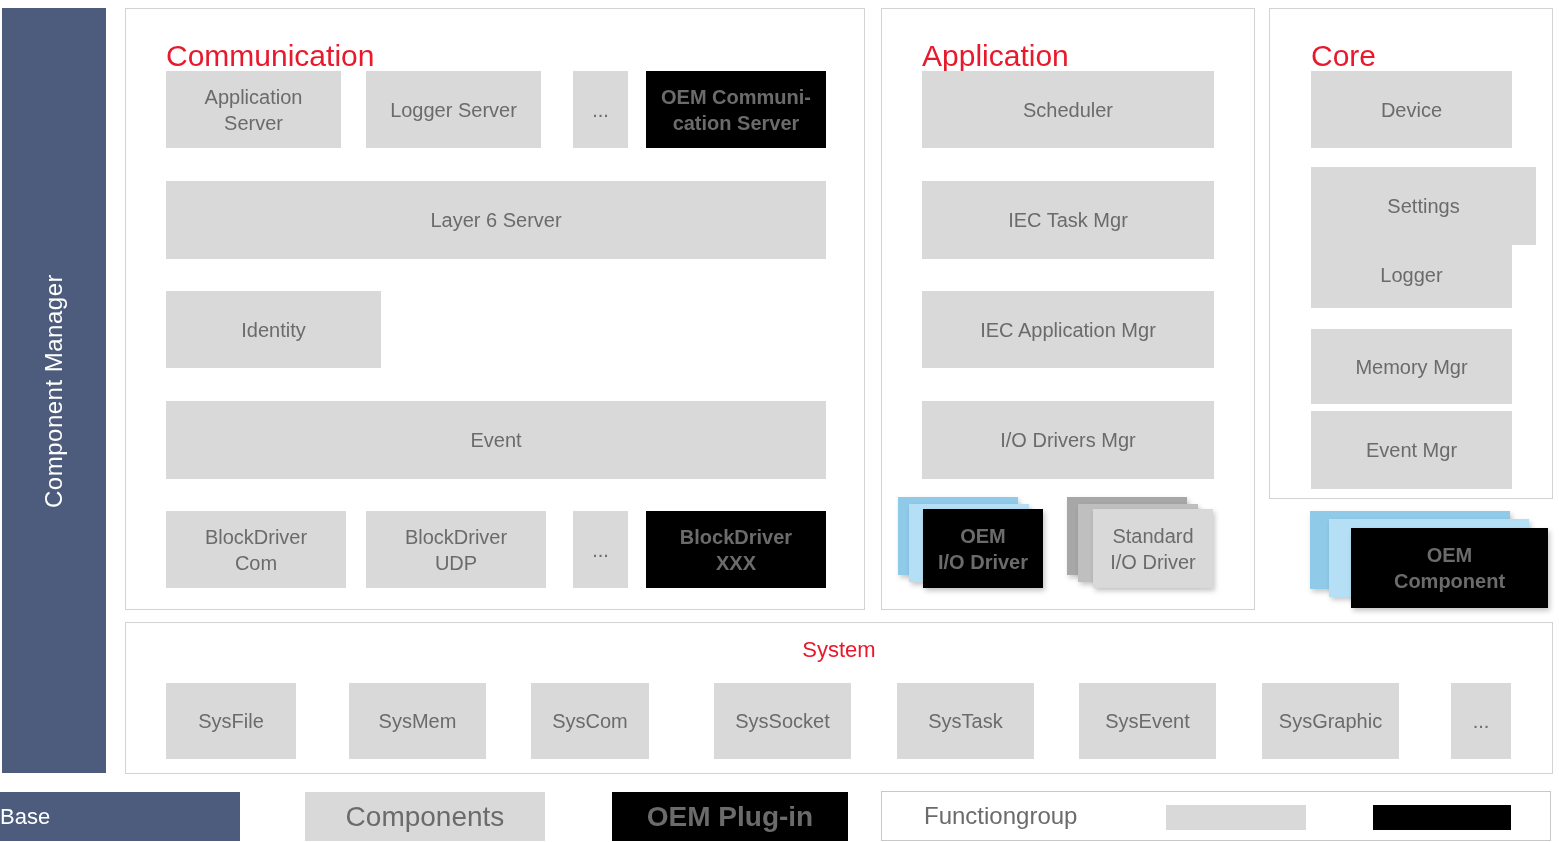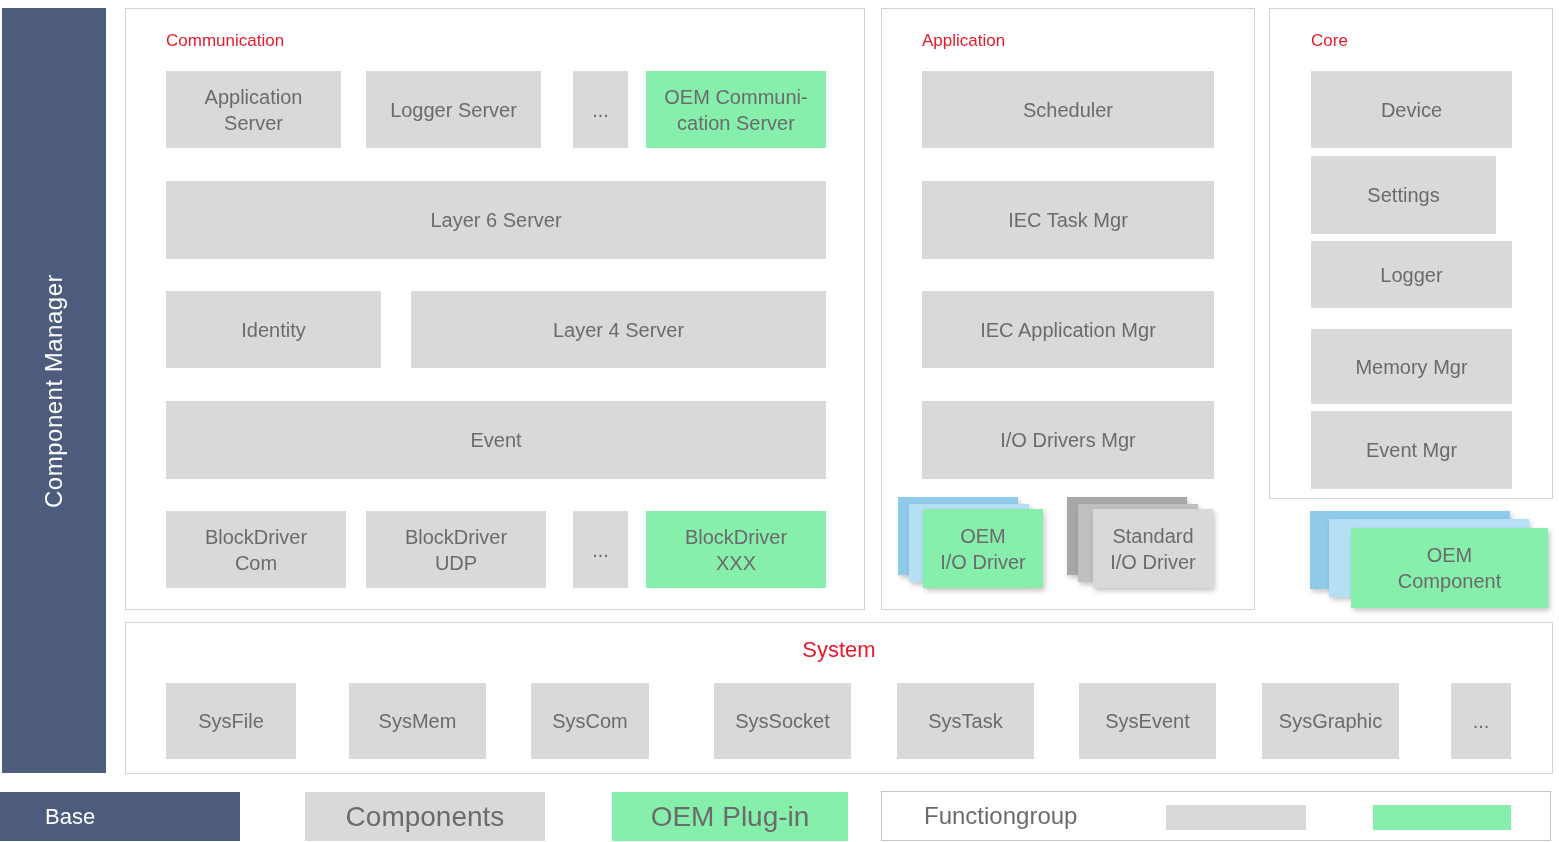--- a/index.html
+++ b/index.html
@@ -9,38 +9,38 @@
   }
   .sidebar {
     position:absolute; left:2px; top:8px; width:104px; height:765px;
     background:#4d5c7c; display:flex; align-items:center; justify-content:center;
   }
   .sidebar-label {
     writing-mode:vertical-rl; transform:rotate(180deg);
     color:#ffffff; font-size:24px; letter-spacing:0.5px;
   }
   .group { position:absolute; background:#ffffff; border:1px solid #d3d3d3; }
-  .gtitle { position:absolute; color:#e8192c; font-size:17px; }
+  .gtitle { position:absolute; color:#e8192c; font-size:30px;margin-top:8px; }
   .gtitle-center { position:absolute; left:0; right:0; text-align:center; color:#e8192c; font-size:22px; }
   .box {
     position:absolute; display:flex; align-items:center; justify-content:center;
     text-align:center; color:#6b6b6b; font-size:20px; line-height:1.3;
     white-space:pre-line;
   }
   .gray { background:#d9d9d9; }
-  .blue { background:#86efac; }
+  .blue { background:#000000;font-weight:bold; }
   .card { position:absolute; box-shadow:2px 3px 5px rgba(0,0,0,0.22); }
   .blue-dark { background:#90cae9; }
   .blue-mid  { background:#b5dff5; }
   .gray-dark { background:#a7a7a7; }
   .gray-mid  { background:#bfbfbf; }
   .legend-base {
     position:absolute; left:0; top:792px; width:240px; height:49px;
     background:#4d5c7c; color:#ffffff; font-size:22px;
-    display:flex; align-items:center; padding-left:45px; box-sizing:border-box;
+    display:flex; align-items:center; box-sizing:border-box;
   }
   .legend-box {
     position:absolute; top:792px; height:49px; display:flex; align-items:center;
     justify-content:center; color:#6b6b6b; font-size:28px;
   }
   .legend-frame {
     position:absolute; left:881px; top:791px; width:670px; height:50px;
     background:#ffffff; border:1px solid #c8c8c8; box-sizing:border-box;
   }
   .legend-frame-label {
@@ -64,21 +64,20 @@
     <div class="box gray" style="left:40px;top:62px;width:175px;height:77px">Application
 Server</div>
     <div class="box gray" style="left:240px;top:62px;width:175px;height:77px">Logger Server</div>
     <div class="box gray" style="left:447px;top:62px;width:55px;height:77px">...</div>
     <div class="box blue" style="left:520px;top:62px;width:180px;height:77px">OEM Communi-
 cation Server</div>
 
     <div class="box gray" style="left:40px;top:172px;width:660px;height:78px">Layer 6 Server</div>
 
     <div class="box gray" style="left:40px;top:282px;width:215px;height:77px">Identity</div>
-    <div class="box gray" style="left:285px;top:282px;width:415px;height:77px">Layer 4 Server</div>
 
     <div class="box gray" style="left:40px;top:392px;width:660px;height:78px">Event</div>
 
     <div class="box gray" style="left:40px;top:502px;width:180px;height:77px">BlockDriver
 Com</div>
     <div class="box gray" style="left:240px;top:502px;width:180px;height:77px">BlockDriver
 UDP</div>
     <div class="box gray" style="left:447px;top:502px;width:55px;height:77px">...</div>
     <div class="box blue" style="left:520px;top:502px;width:180px;height:77px">BlockDriver
 XXX</div>
@@ -104,21 +103,21 @@
       <div class="card gray-mid" style="left:196px;top:495px;width:120px;height:78px"></div>
       <div class="box gray card" style="left:211px;top:500px;width:120px;height:79px">Standard
 I/O Driver</div>
     </div>
   </div>
 
   <div class="group" style="left:1269px;top:8px;width:282px;height:489px">
     <div class="gtitle" style="left:41px;top:22px">Core</div>
 
     <div class="box gray" style="left:41px;top:62px;width:201px;height:77px">Device</div>
-    <div class="box gray" style="left:41px;top:147px;width:185px;height:78px">Settings</div>
+    <div class="box gray" style="left:41px;top:158px;width:225px;height:78px">Settings</div>
     <div class="box gray" style="left:41px;top:232px;width:201px;height:67px">Logger</div>
     <div class="box gray" style="left:41px;top:320px;width:201px;height:75px">Memory Mgr</div>
     <div class="box gray" style="left:41px;top:402px;width:201px;height:78px">Event Mgr</div>
   </div>
 
   <div>
     <div class="card blue-dark" style="left:1310px;top:511px;width:200px;height:78px"></div>
     <div class="card blue-mid" style="left:1329px;top:519px;width:200px;height:78px"></div>
     <div class="box blue card" style="left:1351px;top:528px;width:197px;height:80px">OEM
 Component</div>

